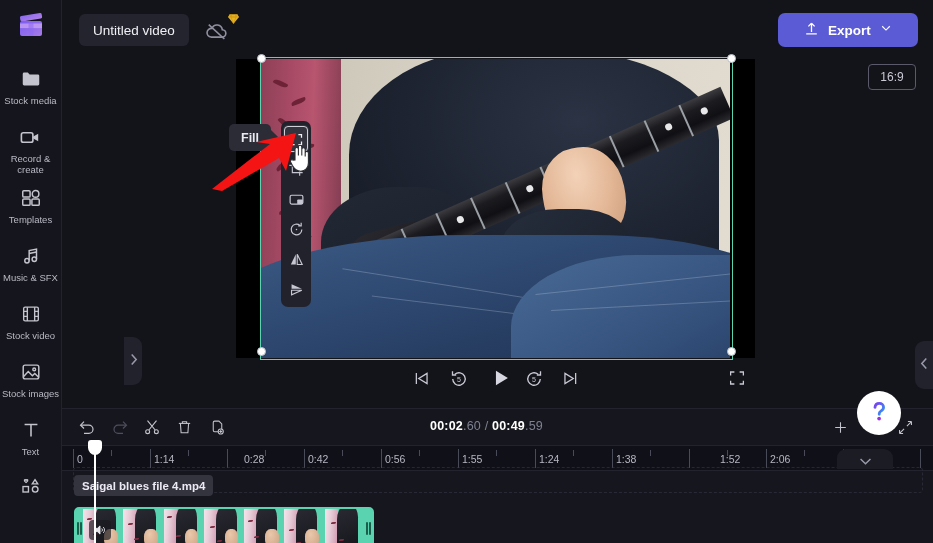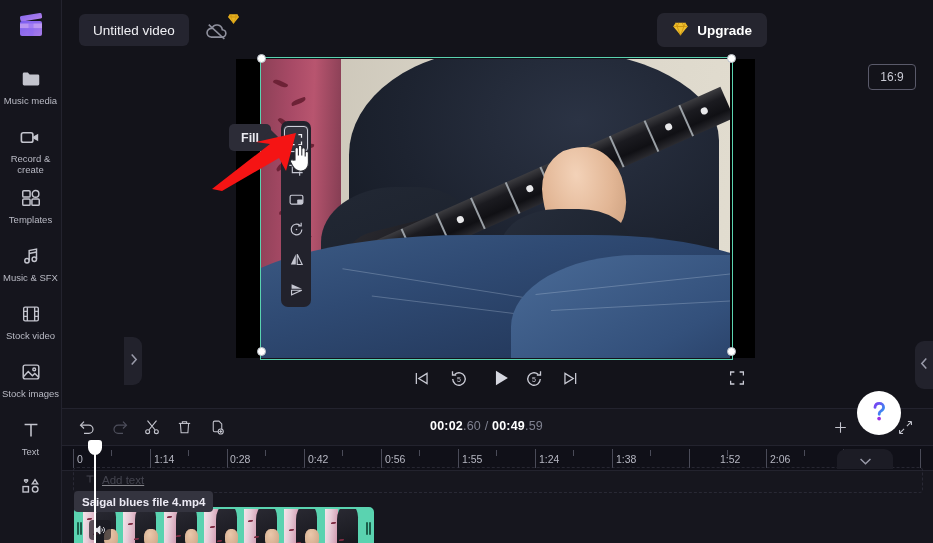--- a/index.html
+++ b/index.html
@@ -246,21 +246,21 @@
         <rect x="12.5" y="11" width="5" height="15" fill="#8e6af2" opacity=".55"></rect>
       </svg>
     </div>
 
     <div class="rail-item">
       <span class="rail-ico">
         <svg width="22" height="22" viewBox="0 0 24 24" fill="#c3c4cd">
           <path d="M3 6.5A1.5 1.5 0 0 1 4.5 5h4l2 2h9A1.5 1.5 0 0 1 21 8.5v9A1.5 1.5 0 0 1 19.5 19h-15A1.5 1.5 0 0 1 3 17.5z"></path>
         </svg>
       </span>
-      <span class="rail-lbl">Music media</span>
+      <span class="rail-lbl">Stock media</span>
     </div>
 
     <div class="rail-item">
       <span class="rail-ico">
         <svg width="23" height="23" viewBox="0 0 24 24" fill="none" stroke="#c3c4cd" stroke-width="1.7">
           <rect x="2.5" y="7" width="12" height="10" rx="2"></rect>
           <path d="M14.5 11.3l5.5-3.3v8l-5.5-3.3z" fill="#c3c4cd" stroke="none"></path>
         </svg>
       </span>
       <span class="rail-lbl">Record &amp; create</span>
@@ -343,30 +343,34 @@
         <path d="M4.4 6.2l14.4 13.2" stroke="#8f909d"></path>
       </svg>
       <span id="gem-badge">
         <svg width="13" height="13" viewBox="0 0 24 24">
           <path d="M5 4h14l3.2 5.2L12 21.6 1.8 9.2z" fill="#e8b320"></path>
           <path d="M5 4l2.2 5.2h9.6L19 4M1.8 9.2h20.4M12 21.6L7.2 9.2 9.6 4M12 21.6l4.8-12.4L14.4 4" stroke="#c9920f" stroke-width="1" fill="none"></path>
         </svg>
       </span>
     </div>
 
-    <div id="upgrade-btn">
+
+    <div id="export-btn">
       <span>
-        <svg width="17" height="17" viewBox="0 0 24 24">
-          <path d="M5 4h14l3.2 5.2L12 21.6 1.8 9.2z" fill="#f0c02e"></path>
-          <path d="M5 4l2.2 5.2h9.6L19 4M1.8 9.2h20.4M12 21.6L7.2 9.2 9.6 4M12 21.6l4.8-12.4L14.4 4" stroke="#c9920f" stroke-width="1.1" fill="none"></path>
-        </svg>
-      </span>
-      <span class="lbl">Upgrade</span>
-    </div>
-
+        <svg width="17" height="17" viewBox="0 0 24 24" fill="none" stroke="#fff" stroke-width="1.8">
+          <path d="M12 17V4.5M12 4.5L7.6 9M12 4.5L16.4 9M4.5 19.5h15"></path>
+        </svg>
+      </span>
+      <span class="lbl">Export</span>
+      <span>
+        <svg width="14" height="14" viewBox="0 0 24 24" fill="none" stroke="#fff" stroke-width="2">
+          <path d="M5.5 9l6.5 6.5L18.5 9"></path>
+        </svg>
+      </span>
+    </div>
   </div>
 
   <div id="stage">
 
     <div id="ratio-badge">16:9</div>
 
     <div id="video-frame">
       <div id="video-inner">
         <div class="vlayer" id="bg-wall"></div>
         <div class="vlayer" id="doorframe"></div>
@@ -631,41 +635,41 @@
       <i class="tick-major" style="left:627px"></i>
       <i class="tick-minor" style="left:665px"></i>
       <i class="tick-major" style="left:704px"></i>
       <i class="tick-minor" style="left:742px"></i>
       <i class="tick-major" style="left:781px"></i>
       <i class="tick-minor" style="left:819px"></i>
       <i class="tick-major" style="left:858px"></i>
 
       <span class="tick-lbl" style="left:15px">0</span>
       <span class="tick-lbl" style="left:92px">1:14</span>
-      <span class="tick-lbl" style="left:168px">0:28</span>
+      <span class="tick-lbl" style="left:182px">0:28</span>
       <span class="tick-lbl" style="left:246px">0:42</span>
       <span class="tick-lbl" style="left:323px">0:56</span>
       <span class="tick-lbl" style="left:400px">1:55</span>
       <span class="tick-lbl" style="left:477px">1:24</span>
       <span class="tick-lbl" style="left:554px">1:38</span>
       <span class="tick-lbl" style="left:658px">1:52</span>
       <span class="tick-lbl" style="left:708px">2:06</span>
     </div>
 
     <div id="tracks">
       <div id="text-placeholder" style="top:-4px;text-decoration:underline;">
         <span>
           <svg width="12" height="12" viewBox="0 0 24 24" fill="none" stroke="#6a6b78" stroke-width="2">
             <path d="M5 6h14M12 6v13"></path>
           </svg>
         </span>
         <span id="ph-lbl">Add text</span>
       </div>
 
-      <div id="clip-tip" style="top:20px;">Saigal blues file 4.mp4</div>
+      <div id="clip-tip" style="top:4px;">Saigal blues file 4.mp4</div>
 
       <div id="clip" style="top:36px;">
         <div id="clip-strip">
           <div class="thumb">
               <div class="t-cur"></div>
               <div class="t-dark"></div>
               <div class="t-skin"></div>
               <i class="t-leaf" style="left:4px;top:9px"></i>
               <i class="t-leaf" style="left:10px;top:24px"></i>
             </div>

